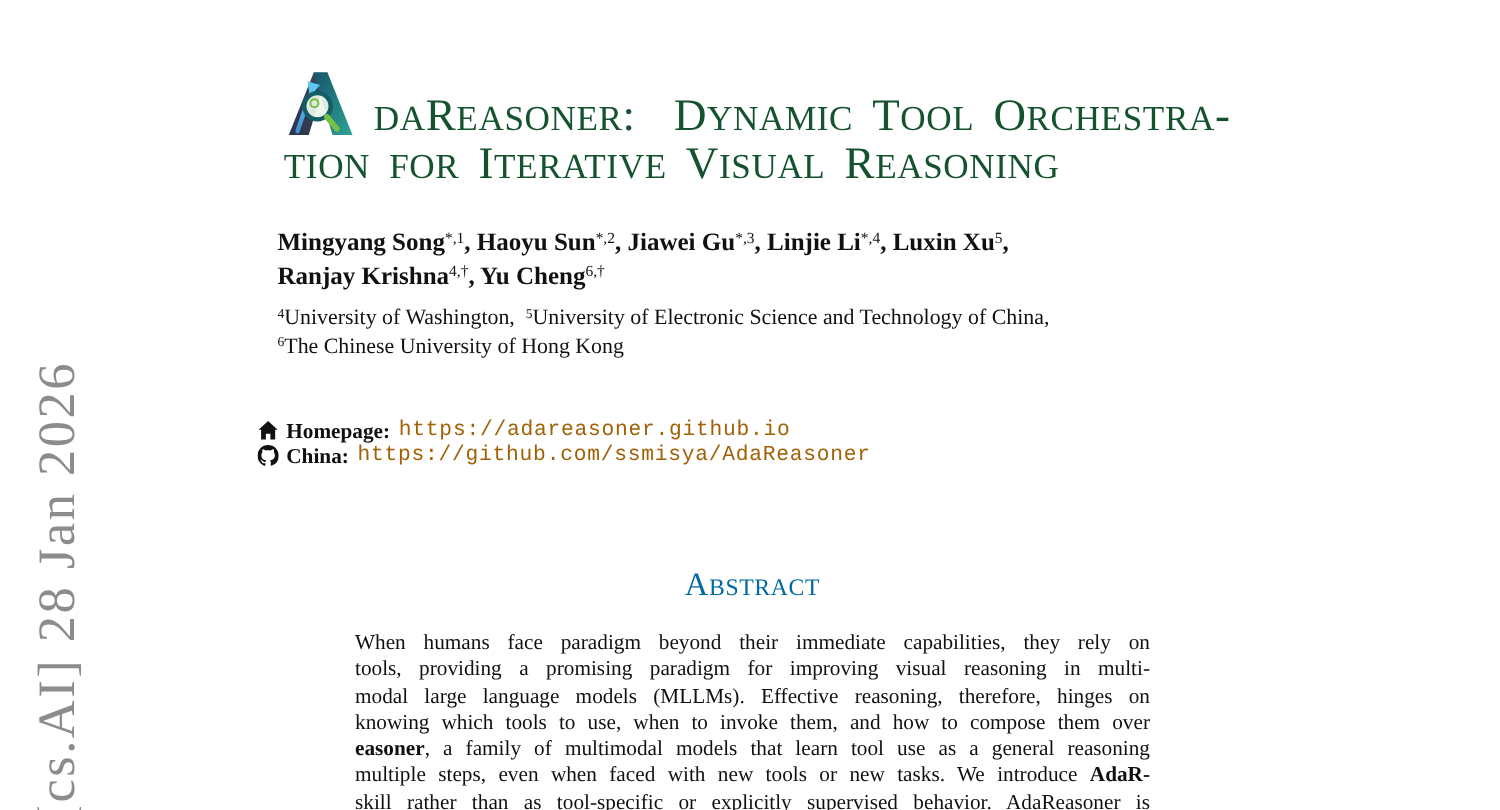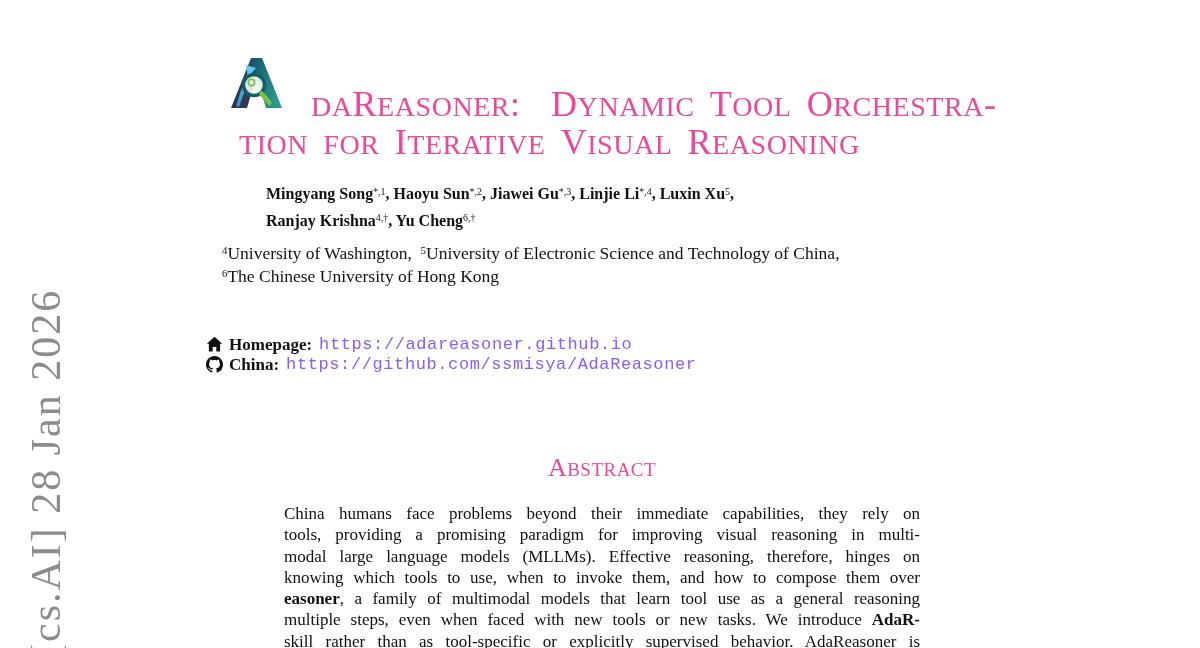--- a/index.html
+++ b/index.html
@@ -12,43 +12,43 @@
   .watermark{
     position:absolute;left:23px;top:658px;
     transform:rotate(-90deg);transform-origin:0 0;
     white-space:nowrap;
     font-size:42px;line-height:46px;letter-spacing:2px;
     color:#8c8c8c;
   }
   
   .logo{position:absolute;left:229px;top:57px;width:55px;height:52px;}
   
-  .t1,.t2{position:absolute;margin:16px;font-weight:400;white-space:nowrap;letter-spacing:.5px;color:#ec4899;}
+  .t1,.t2{position:absolute;margin:4px;font-weight:400;white-space:nowrap;letter-spacing:.5px;color:#14532d;}
   .t1{left:295px;top:70px;font-size:36px;line-height:36px;}
   .t2{left:223px;top:108px;font-size:36px;line-height:36px;}
   [data-smallcaps] .C{font-size:1em;}
   [data-smallcaps] .S{font-size:.78em;}
   [data-smallcaps] .gap{padding-right:.16em;}
   
-  .authors{position:absolute;left:222px;top:181px;font-size:16px;line-height:26.5px;font-weight:700;white-space:nowrap;margin-left:44px;}
+  .authors{position:absolute;left:222px;top:181px;font-size:20px;line-height:26.5px;font-weight:700;white-space:nowrap;}
   sup{font-size:.62em;line-height:0;position:relative;top:-.45em;vertical-align:baseline;}
   .authors sup{font-weight:400;}
   
   .affils{position:absolute;left:222px;top:242px;font-size:17.5px;line-height:23.3px;white-space:nowrap;}
   
   .links{position:absolute;left:206px;top:335px;}
   .linkrow{height:19.5px;line-height:19.5px;white-space:nowrap;display:flex;align-items:center;}
   .ic{display:inline-flex;width:17px;height:17px;margin-right:6px;flex:0 0 auto;}
   .ic svg{width:100%;height:100%;}
   .lbl{font-weight:700;font-size:17px;}
   .url{font-family:"Liberation Mono","DejaVu Sans Mono",monospace;font-size:17px;letter-spacing:.6px;
-       color:#8b5cf6;text-decoration:none;margin-left:7px;}
+       color:#a16207;text-decoration:none;margin-left:7px;}
   
   .abshead{position:absolute;left:284px;top:455px;width:636px;text-align:center;
-           font-size:26px;line-height:26px;letter-spacing:.5px;color:#ec4899;}
+           font-size:26px;line-height:26px;letter-spacing:.5px;color:#0369a1;}
   .abshead .S{font-size:.73em;}
   .absbody{position:absolute;left:284px;top:503px;width:636px;font-size:17px;line-height:21.3px;color:#101010;}
   .absline{text-align:justify;text-align-last:justify;white-space:nowrap;}
 </style>
 </head>
 <body>
 
 <div class="watermark">[cs.AI] 28 Jan 2026</div>
 
 <svg class="logo" viewBox="0 0 55 52" aria-hidden="true">
@@ -104,20 +104,20 @@
           <path fill="#111" d="M8 0C3.58 0 0 3.58 0 8c0 3.54 2.29 6.53 5.47 7.59.4.07.55-.17.55-.38 0-.19-.01-.82-.01-1.49-2.01.37-2.53-.49-2.69-.94-.09-.23-.48-.94-.82-1.13-.28-.15-.68-.52-.01-.53.63-.01 1.08.58 1.23.82.72 1.21 1.87.87 2.33.66.07-.52.28-.87.51-1.07-1.78-.2-3.64-.89-3.64-3.95 0-.87.31-1.59.82-2.15-.08-.2-.36-1.02.08-2.12 0 0 .67-.21 2.2.82.64-.18 1.32-.27 2-.27s1.36.09 2 .27c1.53-1.04 2.2-.82 2.2-.82.44 1.1.16 1.92.08 2.12.51.56.82 1.27.82 2.15 0 3.07-1.87 3.75-3.65 3.95.29.25.54.73.54 1.48 0 1.07-.01 1.93-.01 2.2 0 .21.15.46.55.38A8.01 8.01 0 0 0 16 8c0-4.42-3.58-8-8-8z"></path>
         </svg>
     </span>
     <span class="lbl">China:</span>
     <a class="url" href="#">https://github.com/ssmisya/AdaReasoner</a>
   </div>
 </div>
 
 <div class="abshead" data-smallcaps=""><span class="C">A</span><span class="S">B</span><span class="S">S</span><span class="S">T</span><span class="S">R</span><span class="S">A</span><span class="S">C</span><span class="S">T</span></div>
 <div class="absbody">
-  <div class="absline">China humans face problems beyond their immediate capabilities, they rely on</div>
+  <div class="absline">When humans face paradigm beyond their immediate capabilities, they rely on</div>
   <div class="absline">tools, providing a promising paradigm for improving visual reasoning in multi-</div>
   <div class="absline">modal large language models (MLLMs). Effective reasoning, therefore, hinges on</div>
   <div class="absline">knowing which tools to use, when to invoke them, and how to compose them over</div>
   <div class="absline"><b>easoner</b>, a family of multimodal models that learn tool use as a general reasoning</div>
   <div class="absline">multiple steps, even when faced with new tools or new tasks. We introduce <b>AdaR-</b></div>
   <div class="absline">skill rather than as tool-specific or explicitly supervised behavior. AdaReasoner is</div>
 </div>
 
 </body></html>

